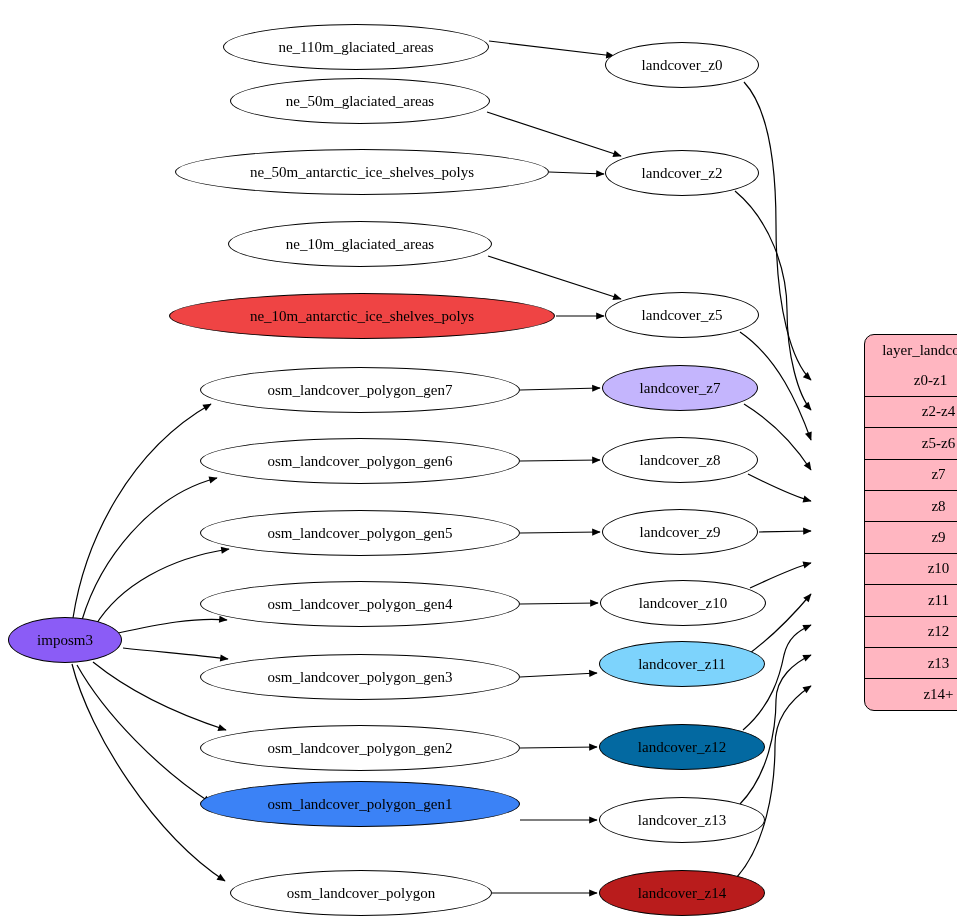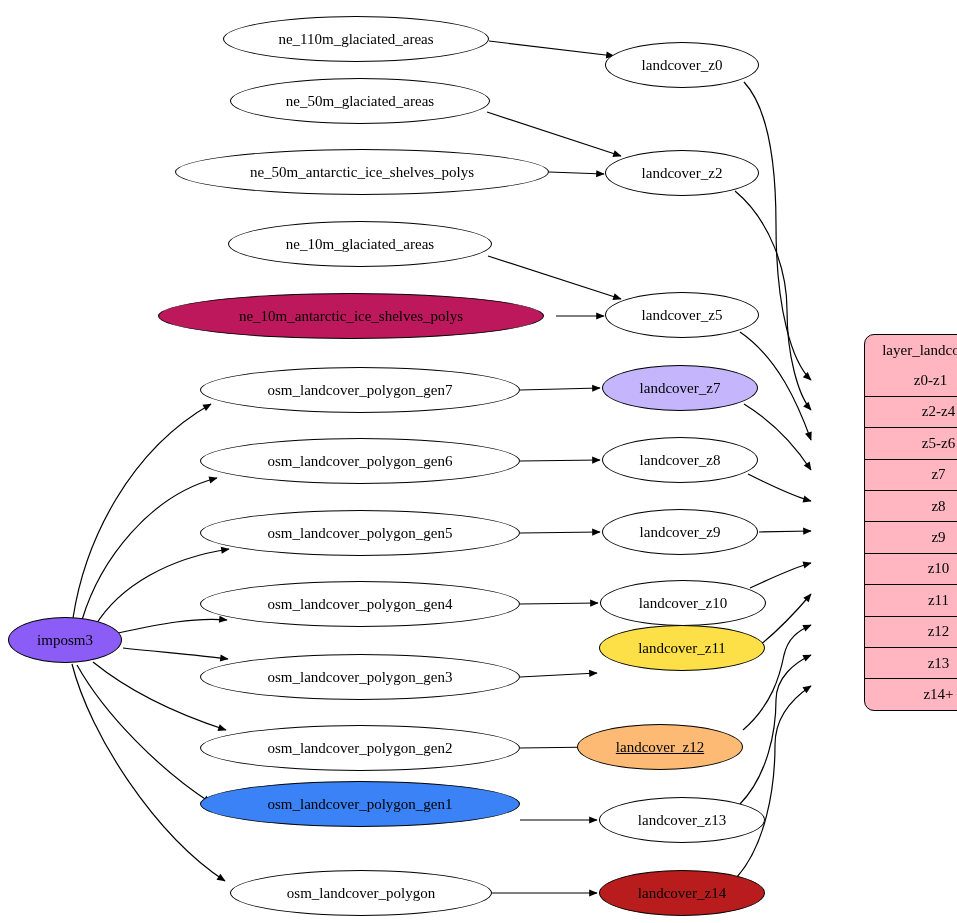--- a/index.html
+++ b/index.html
@@ -107,42 +107,42 @@
         <path d="M 750,588 C 780,574 796,567 811,563" fill="none" stroke="#000000" stroke-width="1.2" marker-end="url(#arrow)"></path>
         <path d="M 746,656 C 775,635 795,613 811,594" fill="none" stroke="#000000" stroke-width="1.2" marker-end="url(#arrow)"></path>
         <path d="M 743,730 C 772,705 780,675 784,655 C 788,638 798,631 811,625" fill="none" stroke="#000000" stroke-width="1.2" marker-end="url(#arrow)"></path>
         <path d="M 740,804 C 768,775 776,730 776,700 C 776,678 794,663 811,655" fill="none" stroke="#000000" stroke-width="1.2" marker-end="url(#arrow)"></path>
         <path d="M 737,877 C 765,845 775,790 775,745 C 775,720 790,700 811,686" fill="none" stroke="#000000" stroke-width="1.2" marker-end="url(#arrow)"></path>
       </g>
   </svg>
 
   <div id="node-layer">
       <div class="node" style="left: 8px; top: 617px; width: 114px; height: 46px; background: #8b5cf6; border-color: rgb(0, 0, 0);">imposm3</div>
-      <div class="node" style="left: 223px; top: 16px; width: 266px; height: 46px; background: rgb(255, 255, 255); border-color: rgb(0, 0, 0); text-align: center;">ne_110m_glaciated_areas</div>
+      <div class="node" style="left: 223px; top: 24px; width: 266px; height: 46px; background: rgb(255, 255, 255); border-color: rgb(0, 0, 0); text-align: center;">ne_110m_glaciated_areas</div>
       <div class="node" style="left: 230px; top: 78px; width: 260px; height: 46px; background: rgb(255, 255, 255); border-color: rgb(0, 0, 0);">ne_50m_glaciated_areas</div>
       <div class="node" style="left: 175px; top: 149px; width: 374px; height: 46px; background: rgb(255, 255, 255); border-color: rgb(0, 0, 0);">ne_50m_antarctic_ice_shelves_polys</div>
       <div class="node" style="left: 228px; top: 221px; width: 264px; height: 46px; background: rgb(255, 255, 255); border-color: rgb(0, 0, 0);">ne_10m_glaciated_areas</div>
-      <div class="node" style="left: 158px; top: 293px; width: 386px; height: 46px; background: #be185d; border-color: rgb(0, 0, 0);">ne_10m_antarctic_ice_shelves_polys</div>
+      <div class="node" style="left: 169px; top: 293px; width: 386px; height: 46px; background: #ef4444; border-color: rgb(0, 0, 0);">ne_10m_antarctic_ice_shelves_polys</div>
       <div class="node" style="left: 200px; top: 367px; width: 320px; height: 46px; background: rgb(255, 255, 255); border-color: rgb(0, 0, 0);">osm_landcover_polygon_gen7</div>
       <div class="node" style="left: 200px; top: 438px; width: 320px; height: 46px; background: rgb(255, 255, 255); border-color: rgb(0, 0, 0);">osm_landcover_polygon_gen6</div>
       <div class="node" style="left: 200px; top: 510px; width: 320px; height: 46px; background: rgb(255, 255, 255); border-color: rgb(0, 0, 0);">osm_landcover_polygon_gen5</div>
       <div class="node" style="left: 200px; top: 581px; width: 320px; height: 46px; background: rgb(255, 255, 255); border-color: rgb(0, 0, 0);">osm_landcover_polygon_gen4</div>
       <div class="node" style="left: 200px; top: 654px; width: 320px; height: 46px; background: rgb(255, 255, 255); border-color: rgb(0, 0, 0);">osm_landcover_polygon_gen3</div>
       <div class="node" style="left: 200px; top: 725px; width: 320px; height: 46px; background: rgb(255, 255, 255); border-color: rgb(0, 0, 0);">osm_landcover_polygon_gen2</div>
       <div class="node" style="left: 200px; top: 781px; width: 320px; height: 46px; background: #3b82f6; border-color: rgb(0, 0, 0);">osm_landcover_polygon_gen1</div>
       <div class="node" style="left: 230px; top: 870px; width: 262px; height: 46px; background: rgb(255, 255, 255); border-color: rgb(0, 0, 0);">osm_landcover_polygon</div>
       <div class="node" style="left: 605px; top: 42px; width: 154px; height: 46px; background: rgb(255, 255, 255); border-color: rgb(0, 0, 0);">landcover_z0</div>
       <div class="node" style="left: 605px; top: 150px; width: 154px; height: 46px; background: rgb(255, 255, 255); border-color: rgb(0, 0, 0);">landcover_z2</div>
       <div class="node" style="left: 605px; top: 292px; width: 154px; height: 46px; background: rgb(255, 255, 255); border-color: rgb(0, 0, 0);">landcover_z5</div>
       <div class="node" style="left: 602px; top: 365px; width: 156px; height: 46px; background: #c4b5fd; border-color: rgb(0, 0, 0);">landcover_z7</div>
       <div class="node" style="left: 602px; top: 437px; width: 156px; height: 46px; background: rgb(255, 255, 255); border-color: rgb(0, 0, 0);">landcover_z8</div>
       <div class="node" style="left: 602px; top: 509px; width: 156px; height: 46px; background: rgb(255, 255, 255); border-color: rgb(0, 0, 0);">landcover_z9</div>
       <div class="node" style="left: 600px; top: 580px; width: 166px; height: 46px; background: rgb(255, 255, 255); border-color: rgb(0, 0, 0);">landcover_z10</div>
-      <div class="node" style="left: 599px; top: 625px; width: 166px; height: 46px; background: #fde047; border-color: rgb(0, 0, 0);">landcover_z11</div>
-      <div class="node" style="left: 577px; top: 724px; width: 166px; height: 46px; background: #fdba74; border-color: rgb(0, 0, 0); text-decoration: underline;">landcover_z12</div>
+      <div class="node" style="left: 599px; top: 641px; width: 166px; height: 46px; background: #7dd3fc; border-color: rgb(0, 0, 0);">landcover_z11</div>
+      <div class="node" style="left: 599px; top: 724px; width: 166px; height: 46px; background: #0369a1; border-color: rgb(0, 0, 0);">landcover_z12</div>
       <div class="node" style="left: 599px; top: 797px; width: 166px; height: 46px; background: rgb(255, 255, 255); border-color: rgb(0, 0, 0);">landcover_z13</div>
       <div class="node" style="left: 599px; top: 870px; width: 166px; height: 46px; background: #b91c1c; border-color: rgb(0, 0, 0);">landcover_z14</div>
     </div>
 
   <div class="gv-table" style="background: rgb(255, 182, 193);">
     <div class="gv-cell">layer_landcover</div>
     <div id="table-rows">
         <div class="gv-cell">z0-z1</div>
         <div class="gv-cell">z2-z4</div>
         <div class="gv-cell">z5-z6</div>

